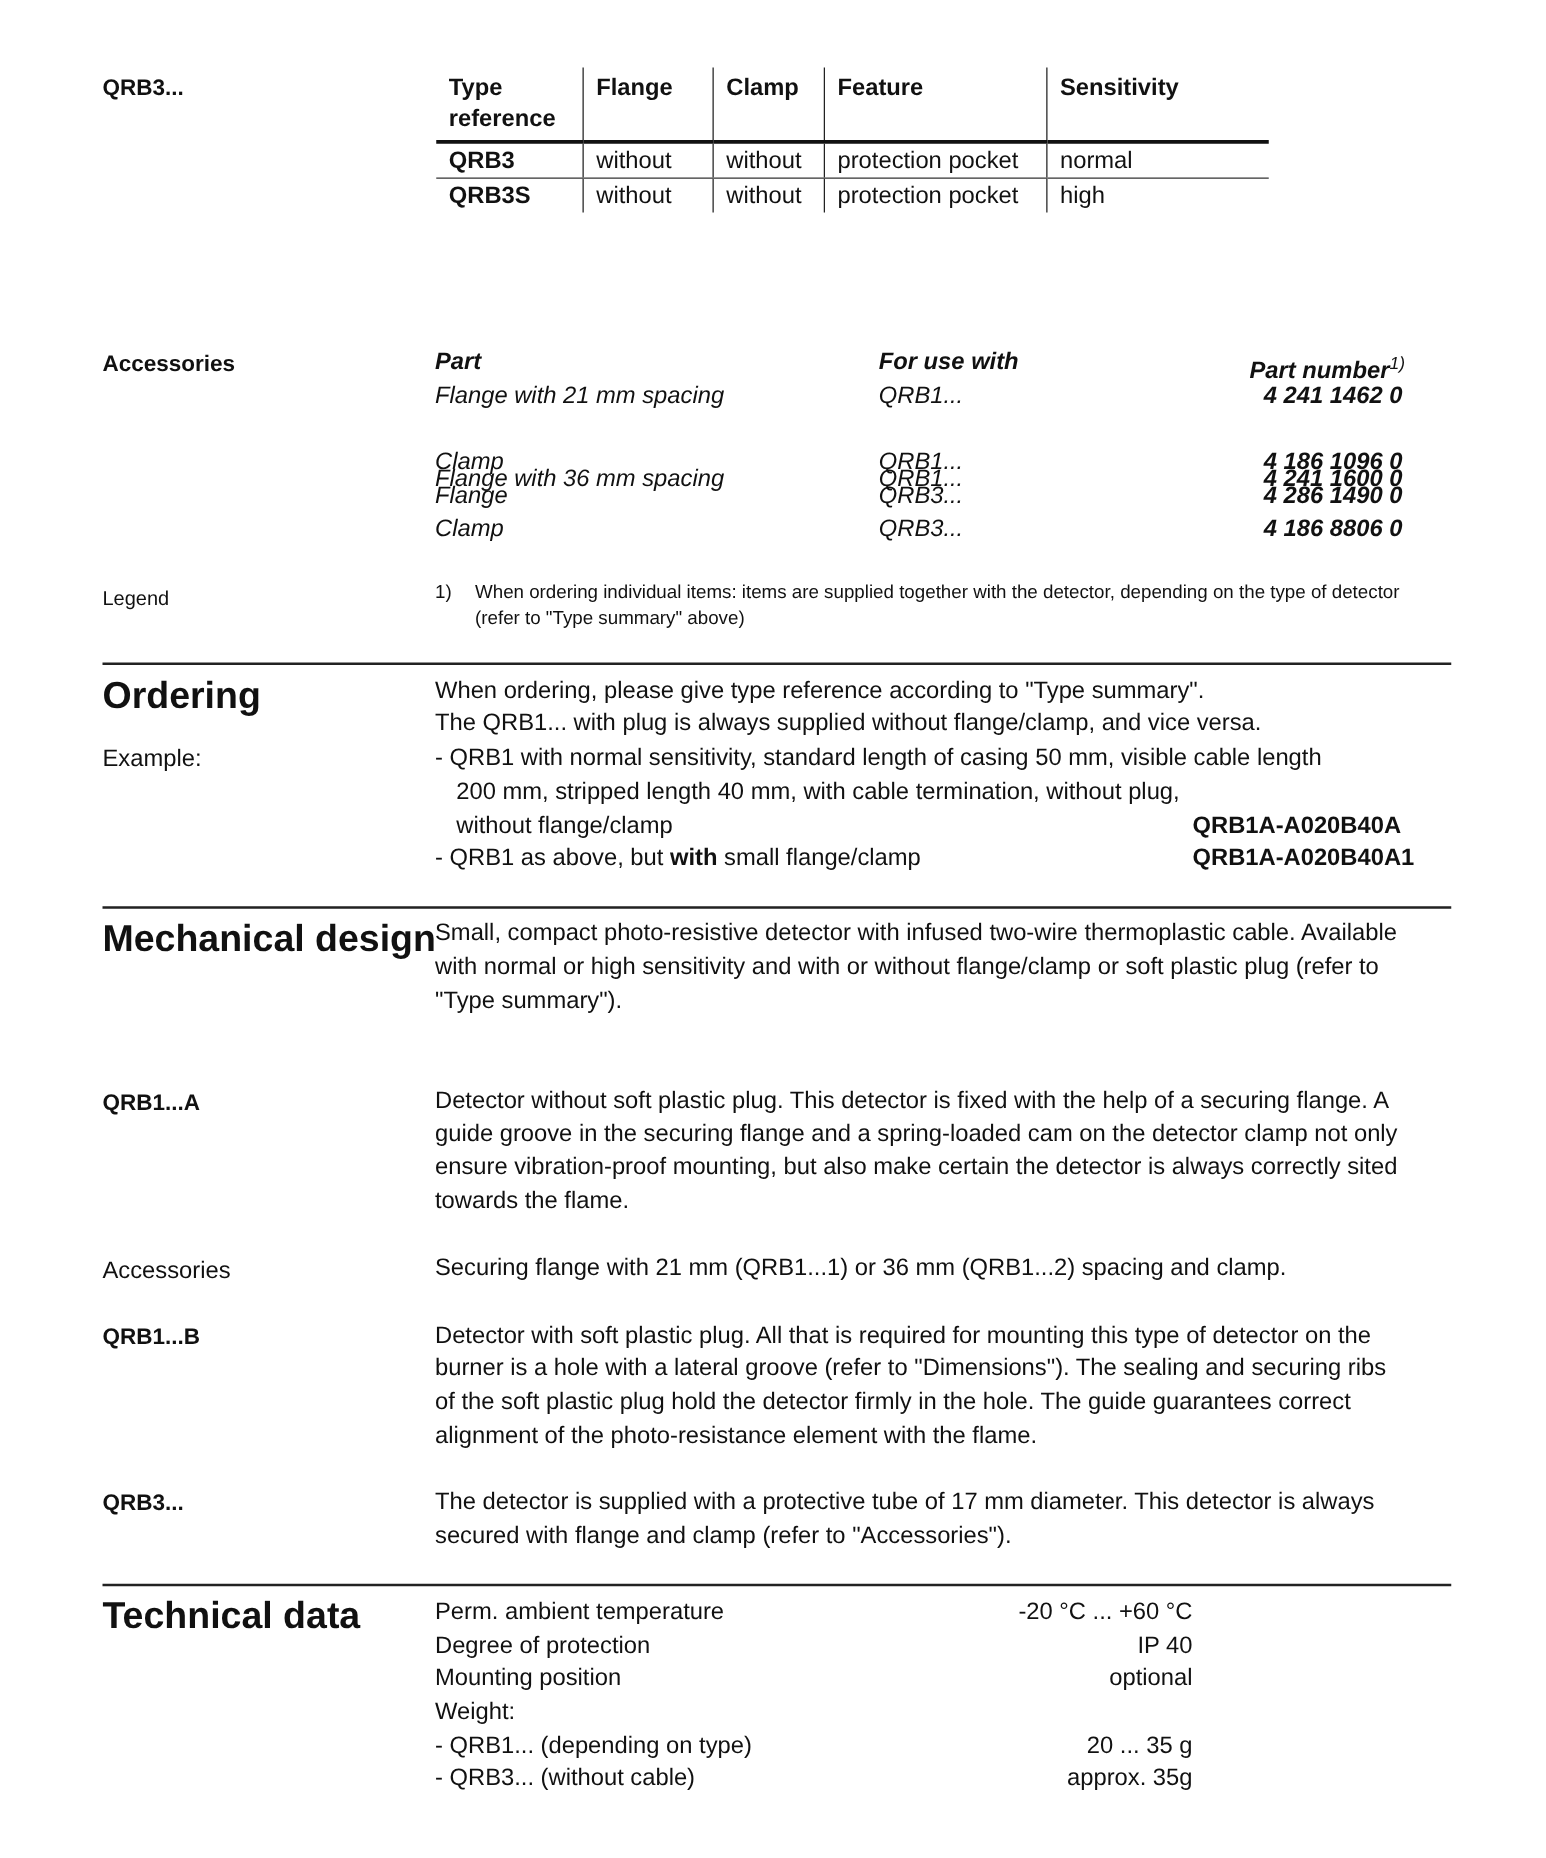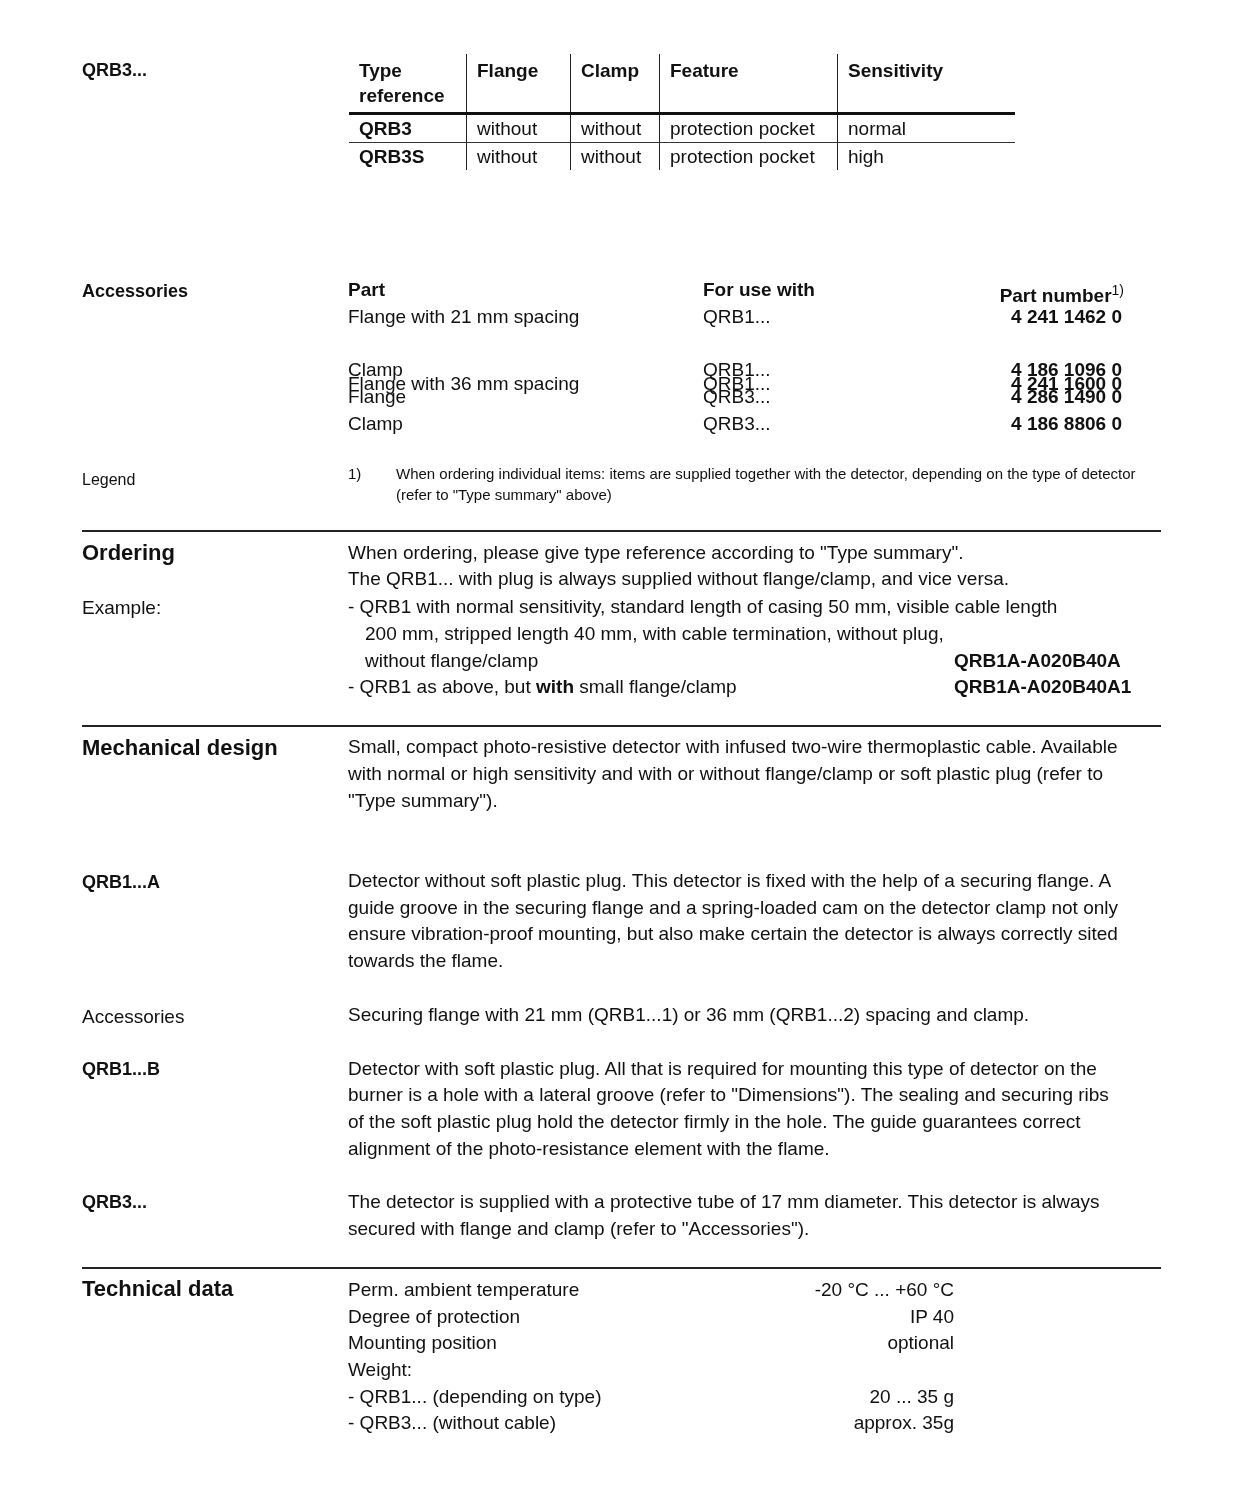--- a/index.html
+++ b/index.html
@@ -3,37 +3,37 @@
 <meta charset="utf-8">
 <style>
   html, body { margin: 0; padding: 0; background: #ffffff; }
   body {
     width: 1237px; height: 1486px; position: relative; overflow: hidden;
     font-family: "Liberation Sans", sans-serif; color: #111; font-size: 19px;
   }
   .abs { position: absolute; }
   .lbl { left: 82px; font-size: 18px; }
   .b { font-weight: bold; }
-  .h { left: 82px; font-size: 22px; font-weight: bold; }
+  .h { left: 82px; font-size: 30px; font-weight: bold; }
   .col2 { left: 348px; }
   .line { position: absolute; line-height: 26.7px; white-space: nowrap; }
   .sep { position: absolute; left: 82px; width: 1079px; height: 2px; background: #222; }
 
   
   .ttable { position: absolute; left: 349px; top: 54px; border-collapse: collapse; font-size: 19px; }
   .ttable th, .ttable td { text-align: left; padding: 0 10px; border-left: 1.5px solid #222; vertical-align: top; white-space: nowrap; }
   .ttable th:first-child, .ttable td:first-child { border-left: none; }
   .ttable th { font-weight: bold; height: 54px; padding-top: 4px; line-height: 25px; border-bottom: 3px solid #111; margin-top: 40px; }
   .ttable td { height: 27px; line-height: 27px; border-bottom: 1.5px solid #333; }
   .ttable tr:last-child td { border-bottom: none; }
   .ttable td.tref { font-weight: bold; }
 
   
   .acc-row { position: absolute; left: 348px; width: 774px; height: 26.7px; line-height: 26.7px; }
-  .acc-row span { position: absolute; white-space: nowrap; }
+  .acc-row span { position: absolute; white-space: nowrap; font-style: italic; }
   .acc-part { left: 0; }
   .acc-use { left: 355px; }
   .acc-num { right: 0; font-weight: bold; }
   sup { font-size: 14px; vertical-align: 7px; font-weight: normal; }
 
   .foot { font-size: 15px; line-height: 21px; }
 
   .td-row { position: absolute; left: 348px; width: 606px; height: 26.7px; line-height: 26.7px; }
   .td-row .k { position: absolute; left: 0; white-space: nowrap; }
   .td-row .v { position: absolute; right: 0; white-space: nowrap; }
@@ -97,21 +97,21 @@
   <span class="acc-num">4 286 1490 0</span>
 </div>
 <div class="acc-row" style="top:411px;">
   <span class="acc-part">Clamp</span>
   <span class="acc-use">QRB3...</span>
   <span class="acc-num">4 186 8806 0</span>
 </div>
 
 <div class="abs" style="left:82px; top:471px; font-size:16px;">Legend</div>
 <div class="abs foot" style="left:348px; top:463px;">1)</div>
-<div class="abs foot" style="left:396px; top:463px; white-space:nowrap;">
+<div class="abs foot" style="left:380px; top:463px; white-space:nowrap;">
   <div>When ordering individual items: items are supplied together with the detector, depending on the type of detector</div>
   <div>(refer to "Type summary" above)</div>
 </div>
 
 <div class="sep" style="top:530px;"></div>
 
 <div class="abs h" style="top:540px;">Ordering</div>
 <div class="line col2" style="top:540px;">When ordering, please give type reference according to "Type summary".</div>
 <div class="line col2" style="top:566px;">The QRB1... with plug is always supplied without flange/clamp, and vice versa.</div>
 <div class="abs lbl" style="top:597px; font-size:19px;">Example:</div>

